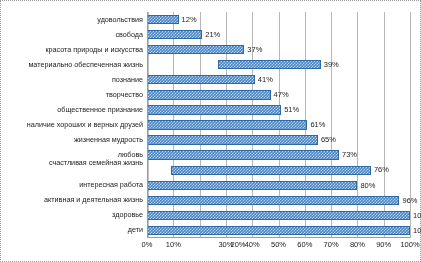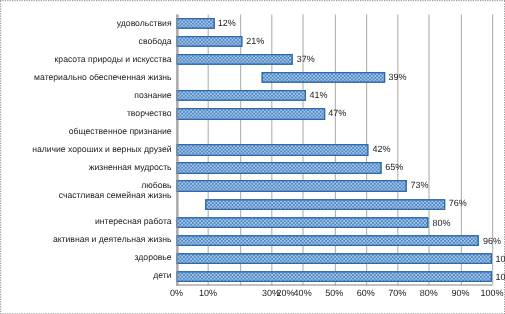--- a/index.html
+++ b/index.html
@@ -179,23 +179,27 @@
           <span class="bar-value">39%</span>
         </div>
         <div class="row" style="top: 63.1293px; height: 9.34133px;">
           <div class="bar" style="width: 107.83px;"></div>
           <span class="bar-value">41%</span>
         </div>
         <div class="row" style="top: 78.196px; height: 9.34133px;">
           <div class="bar" style="width: 123.61px;"></div>
           <span class="bar-value">47%</span>
         </div>
+        <div class="row" style="top: 93.2627px; height: 9.34133px;">
+          <div class="bar" style="width: 134.13px;"></div>
+          <span class="bar-value">51%</span>
+        </div>
         <div class="row" style="top: 108.329px; height: 9.34133px;">
           <div class="bar" style="width: 160.43px;"></div>
-          <span class="bar-value">42%</span>
+          <span class="bar-value">61%</span>
         </div>
         <div class="row" style="top: 123.396px; height: 9.34133px;">
           <div class="bar" style="width: 170.95px;"></div>
           <span class="bar-value">65%</span>
         </div>
         <div class="row" style="top: 138.463px; height: 9.34133px;">
           <div class="bar" style="width: 191.99px;"></div>
           <span class="bar-value">73%</span>
         </div>
         <div class="row" style="top: 153.529px; height: 9.34133px; padding-left: 24px;">

